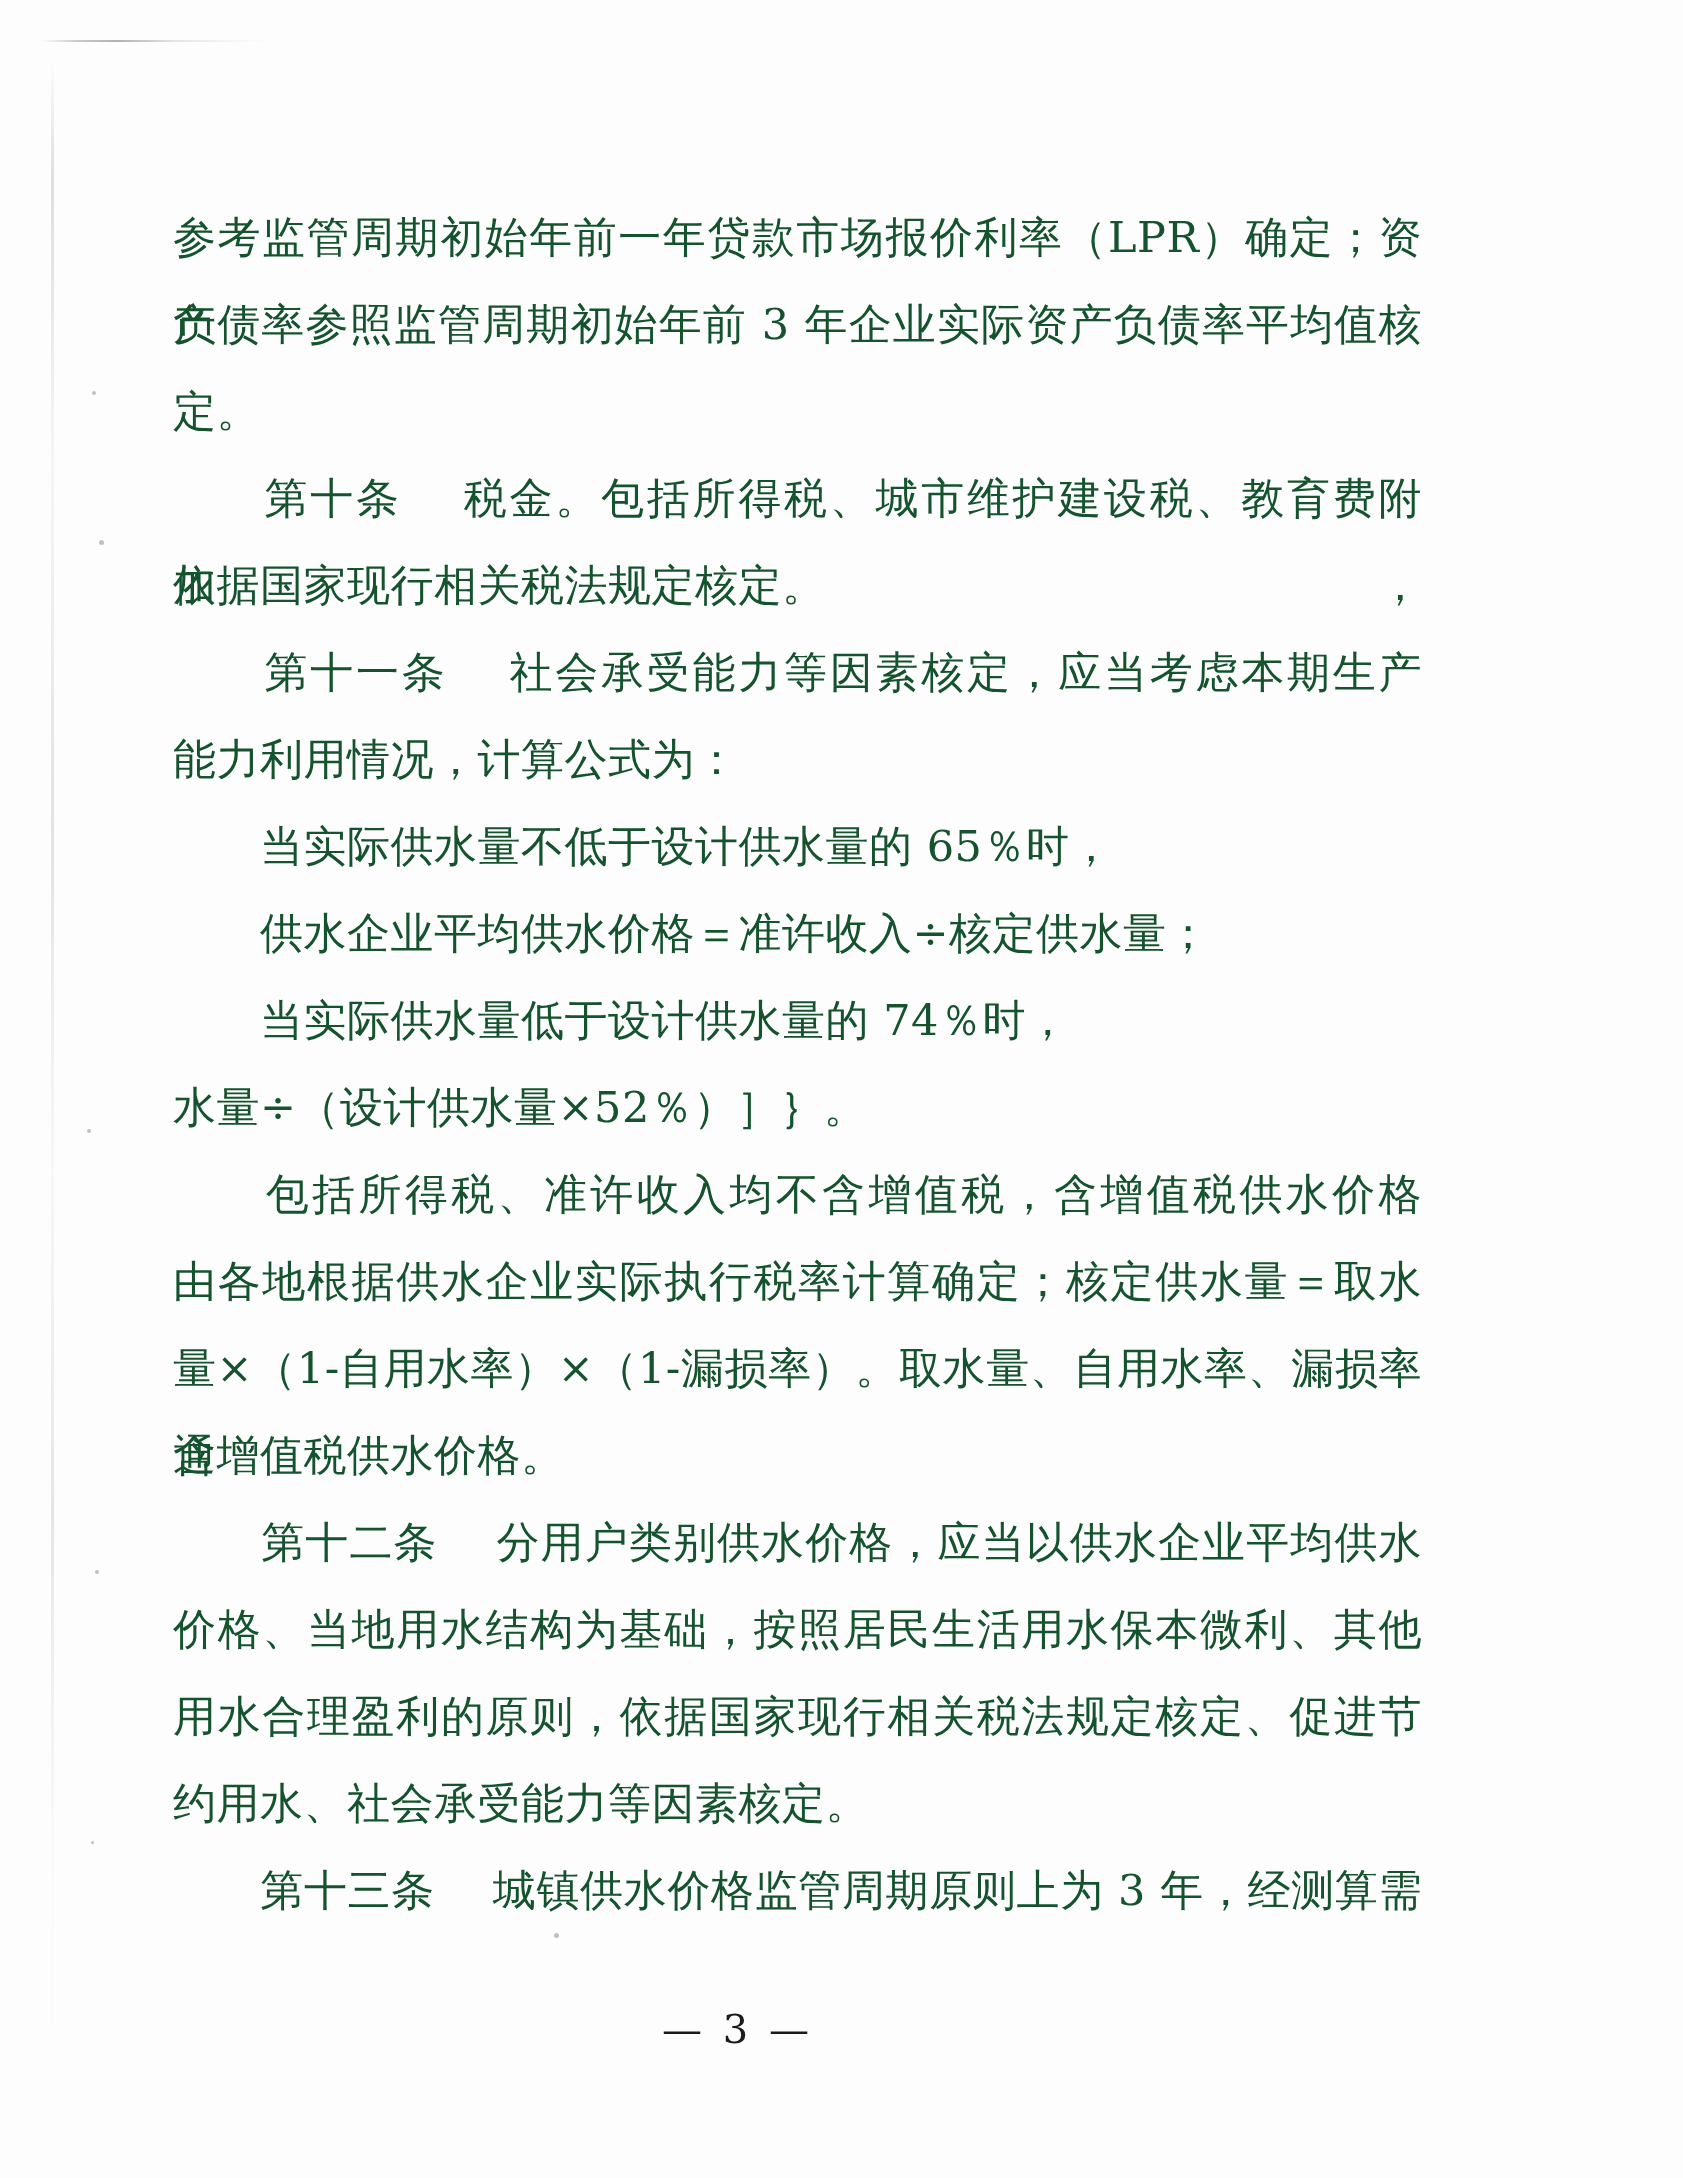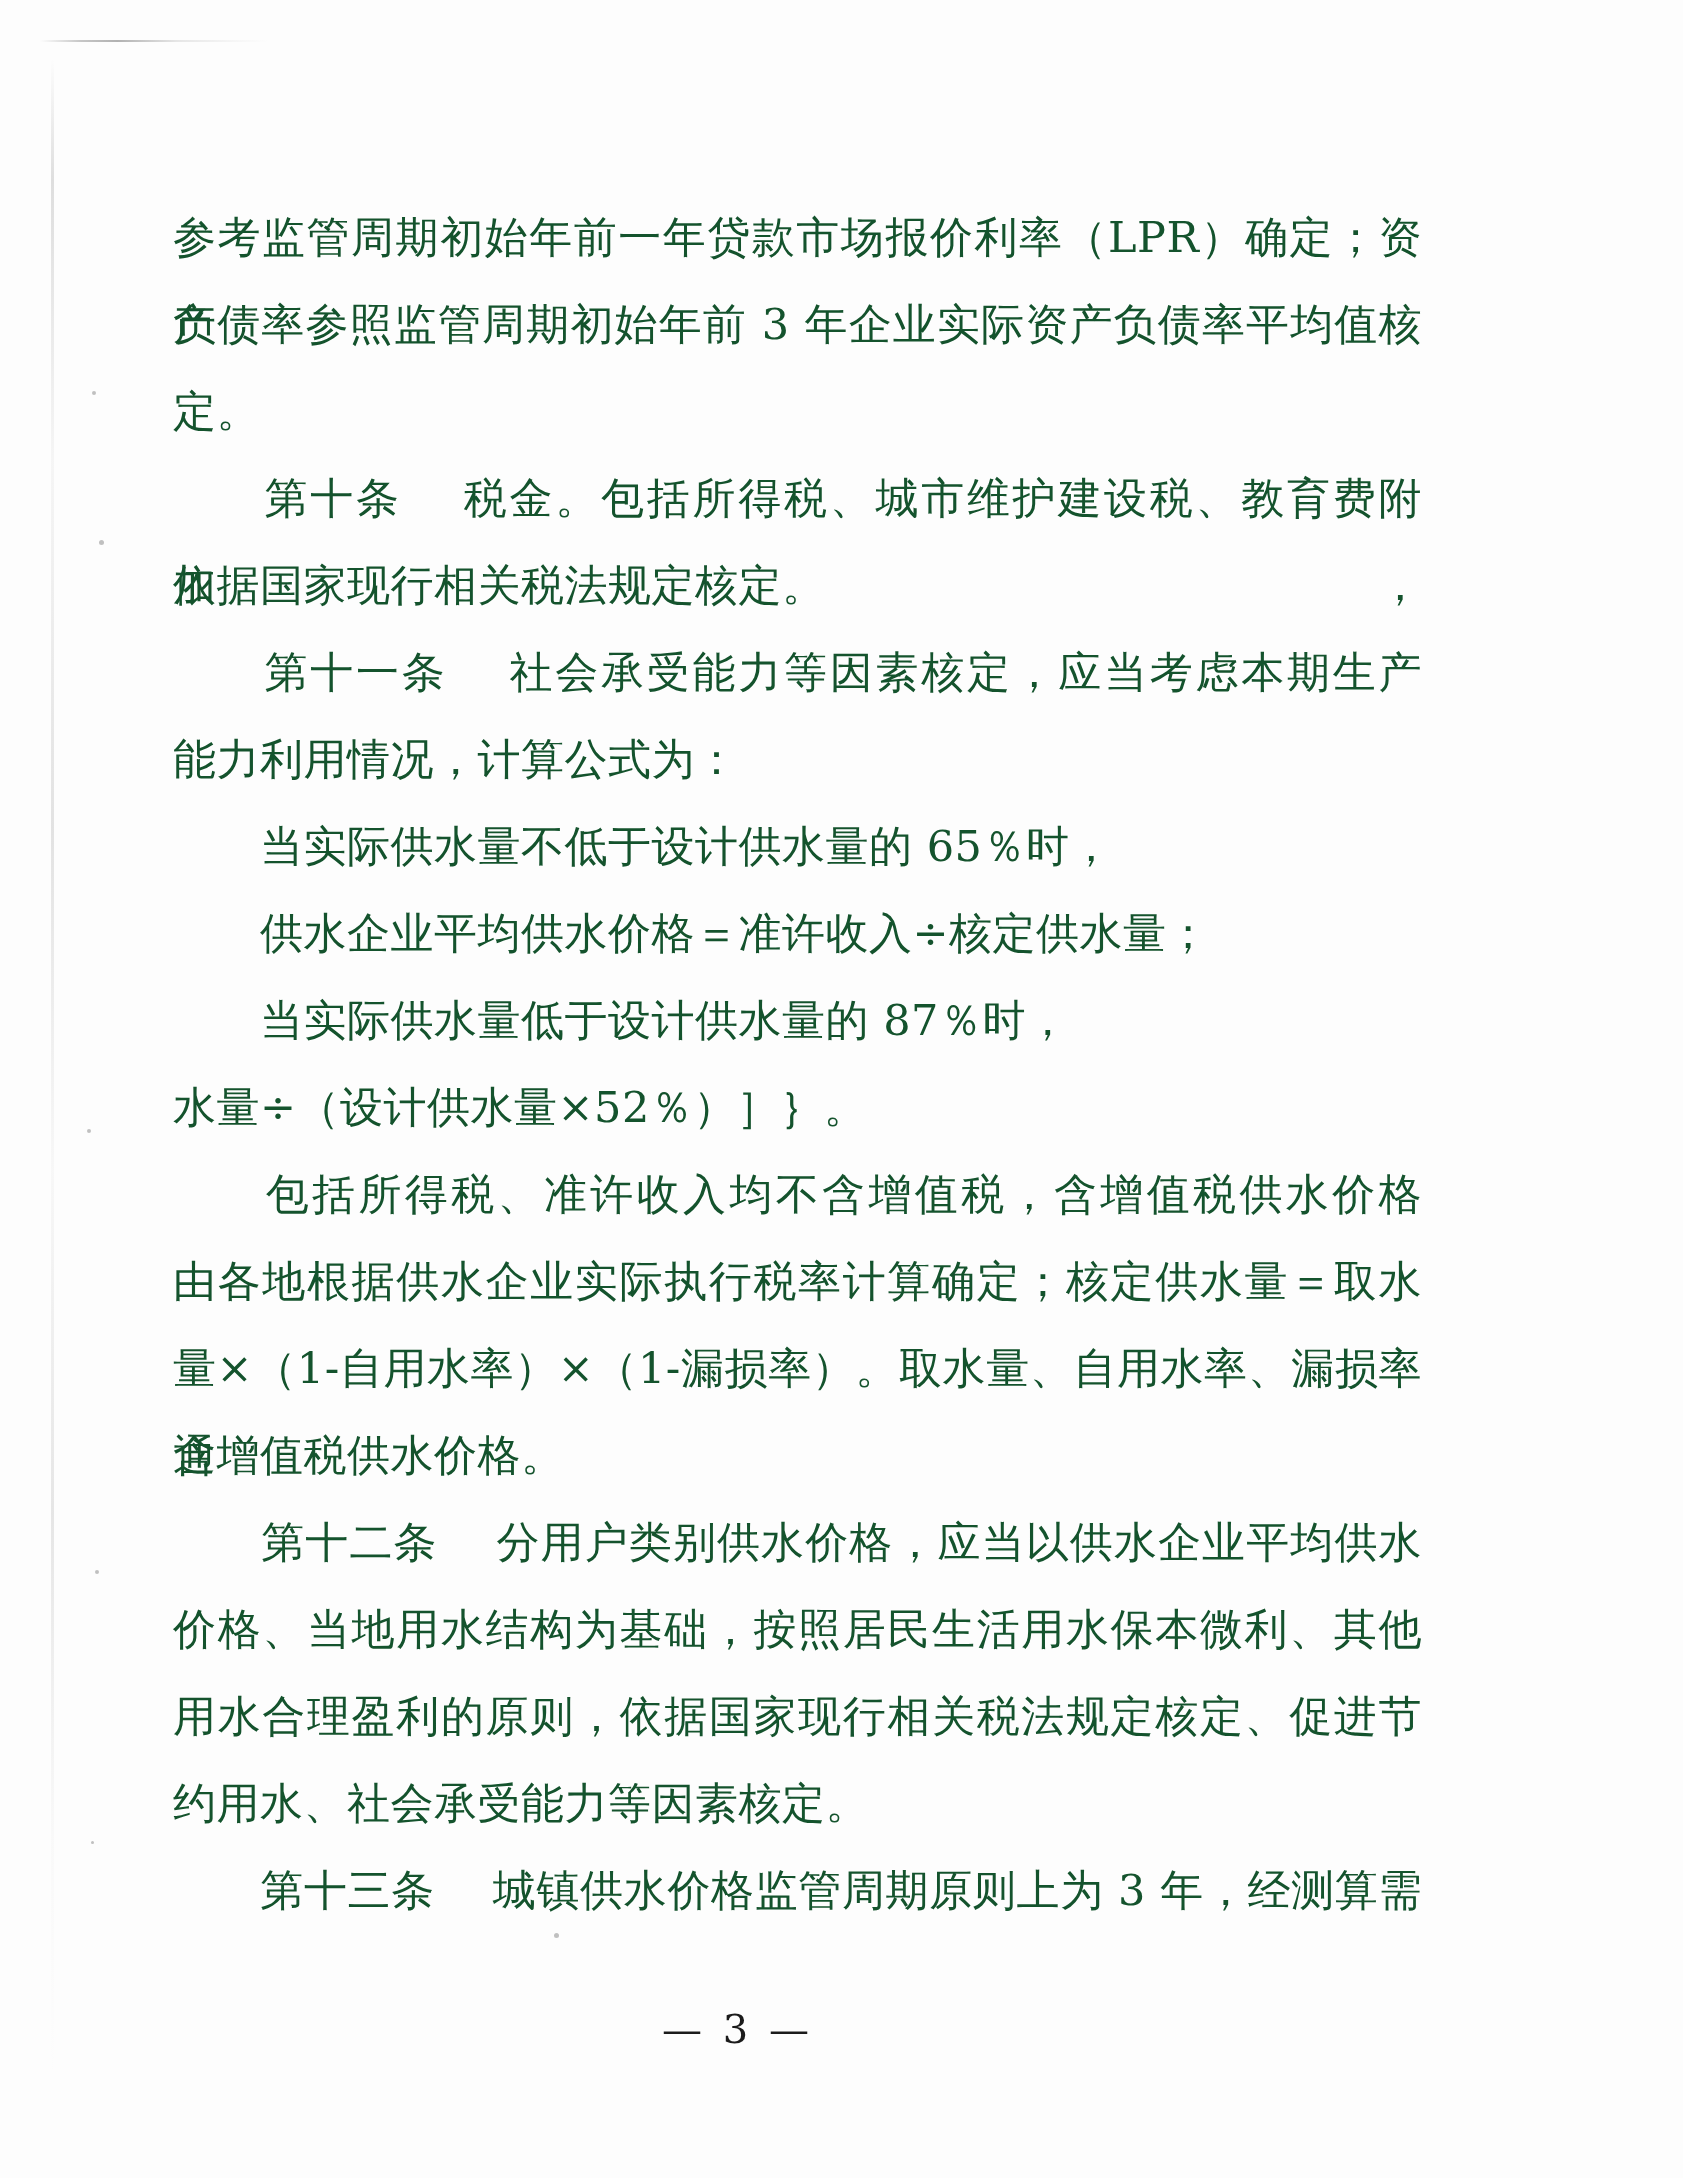--- a/index.html
+++ b/index.html
@@ -115,21 +115,21 @@
   <div id="text-block">
     <div class="line justify">参考监管周期初始年前一年贷款市场报价利率（LPR）确定；资产</div>
     <div class="line justify">负债率参照监管周期初始年前 3 年企业实际资产负债率平均值核</div>
     <div class="line">定。</div>
     <div class="line justify">　　第十条　 税金。包括所得税、城市维护建设税、教育费附加，</div>
     <div class="line">依据国家现行相关税法规定核定。</div>
     <div class="line justify">　　第十一条　 社会承受能力等因素核定，应当考虑本期生产</div>
     <div class="line">能力利用情况，计算公式为：</div>
     <div class="line">　　当实际供水量不低于设计供水量的 65％时，</div>
     <div class="line">　　供水企业平均供水价格＝准许收入÷核定供水量；</div>
-    <div class="line">　　当实际供水量低于设计供水量的 87％时，</div>
+    <div class="line">　　当实际供水量低于设计供水量的 74％时，</div>
     <div class="line">水量÷（设计供水量×52％）］｝。</div>
     <div class="line justify">　　包括所得税、准许收入均不含增值税，含增值税供水价格</div>
     <div class="line justify">由各地根据供水企业实际执行税率计算确定；核定供水量＝取水</div>
     <div class="line justify">量×（1-自用水率）×（1-漏损率）。取水量、自用水率、漏损率通</div>
     <div class="line">含增值税供水价格。</div>
     <div class="line justify">　　第十二条　 分用户类别供水价格，应当以供水企业平均供水</div>
     <div class="line justify">价格、当地用水结构为基础，按照居民生活用水保本微利、其他</div>
     <div class="line justify">用水合理盈利的原则，依据国家现行相关税法规定核定、促进节</div>
     <div class="line">约用水、社会承受能力等因素核定。</div>
     <div class="line justify">　　第十三条　 城镇供水价格监管周期原则上为 3 年，经测算需</div>

